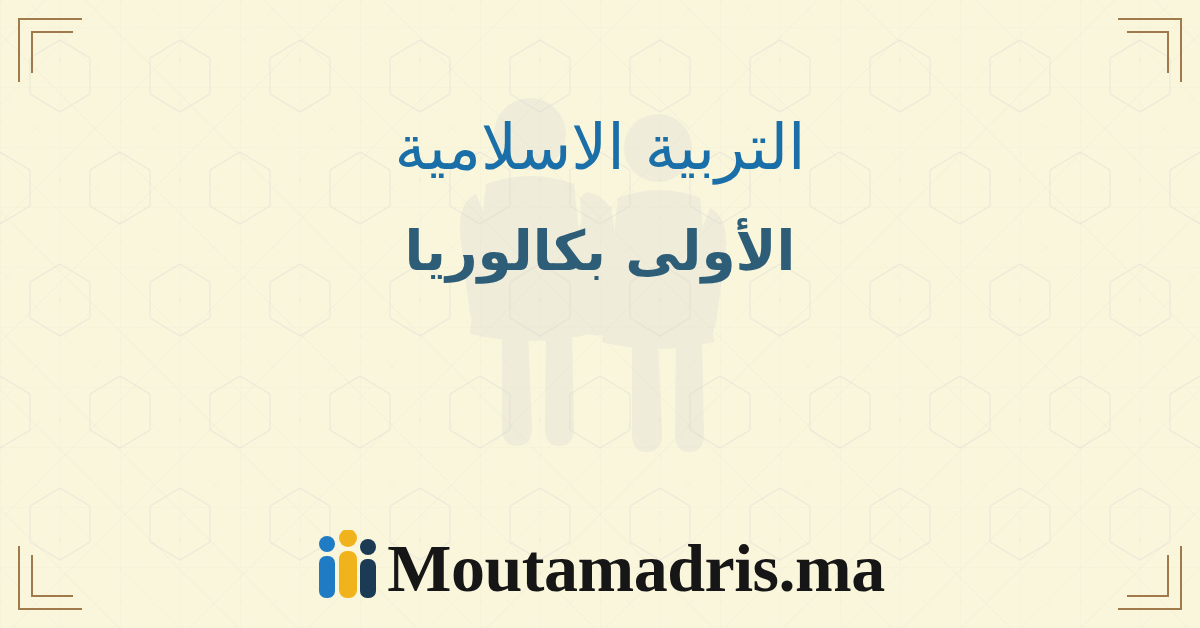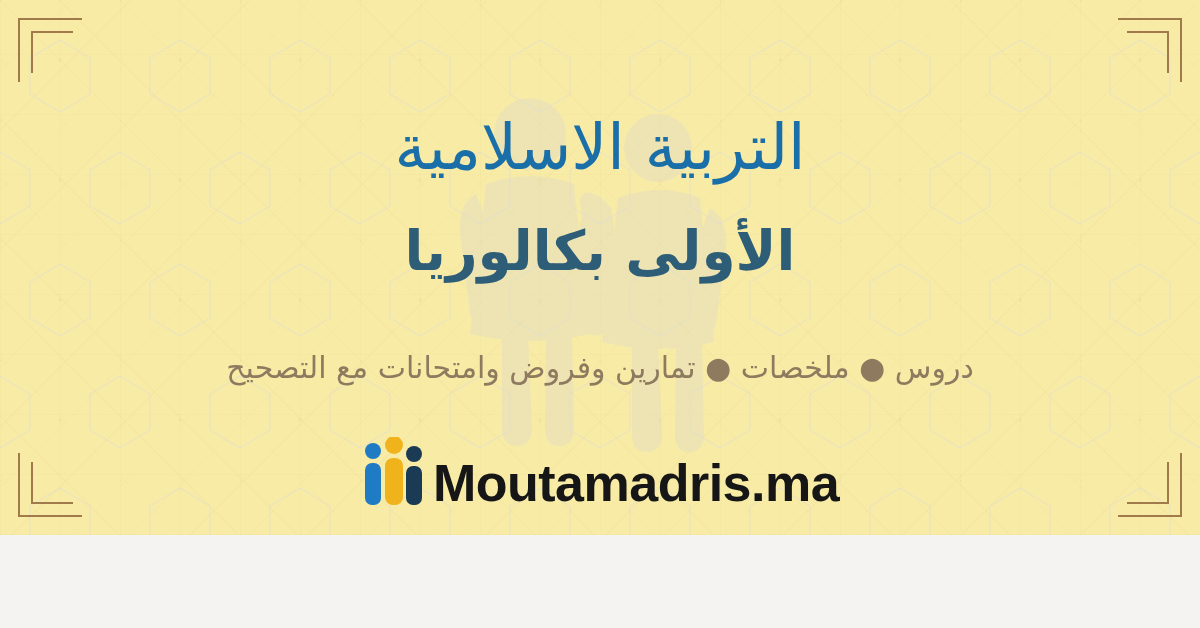--- a/index.html
+++ b/index.html
@@ -10,22 +10,22 @@
     width: 1200px;
     height: 628px;
     overflow: hidden;
     font-family: "DejaVu Sans", "Liberation Sans", sans-serif;
     background: #f4f3f1;
   }
 
   .poster {
     position: relative;
     width: 1200px;
-    height: 535px;
-    background: #fde047;
+    height: 628px;
+    background: #fef9c3;
     overflow: hidden;
   }
 
   
   .bg-pattern {
     position: absolute;
     inset: 0;
     opacity: 0.55;
     background-color: #f5f4f2;
     background-image:
@@ -144,22 +144,22 @@
     direction: ltr;
     gap: 8px;
   }
   .brand-mark {
     width: 64px;
     height: 70px;
     position: relative;
     margin-bottom: 2px;
   }
   .brand-text {
-    font-family: Liberation Sans, sans-serif;
-    font-size: 52px;
+    font-family: Liberation Serif, serif;
+    font-size: 68px;
     font-weight: 700;
     color: #161616;
     letter-spacing: -0.5px;
     line-height: 1;
     margin-top: 8px;
   }
 </style>
 </head>
 <body>
 
@@ -268,21 +268,20 @@
       <path d="M112 258 l26 0 l4 96 q0 18 -16 18 q-14 0 -14 -18 z"></path>
       <path d="M156 258 l26 0 l2 96 q0 18 -15 18 q-14 0 -14 -18 z"></path>
       <path d="M242 268 l26 0 l4 92 q0 18 -16 18 q-14 0 -14 -18 z"></path>
       <path d="M286 268 l26 0 l2 92 q0 18 -15 18 q-14 0 -14 -18 z"></path>
     </g>
   </svg>
 
   <div class="content">
     <div class="title-main">التربية الاسلامية</div>
     <div class="title-sub">الأولى بكالوريا</div>
-    <div class="tagline">دروس ● ملخصات ● تمارين وفروض وامتحانات مع التصحيح</div>
   </div>
 
   <div class="brand">
     <div class="brand-mark">
       <svg viewBox="0 0 64 70" width="64" height="70">
 
         <circle cx="12" cy="14" r="8" fill="#1f7cc4"></circle>
         <rect x="4" y="26" width="16" height="42" rx="7" fill="#1f7cc4"></rect>
 
         <circle cx="33" cy="8" r="9" fill="#f1b31c"></circle>

